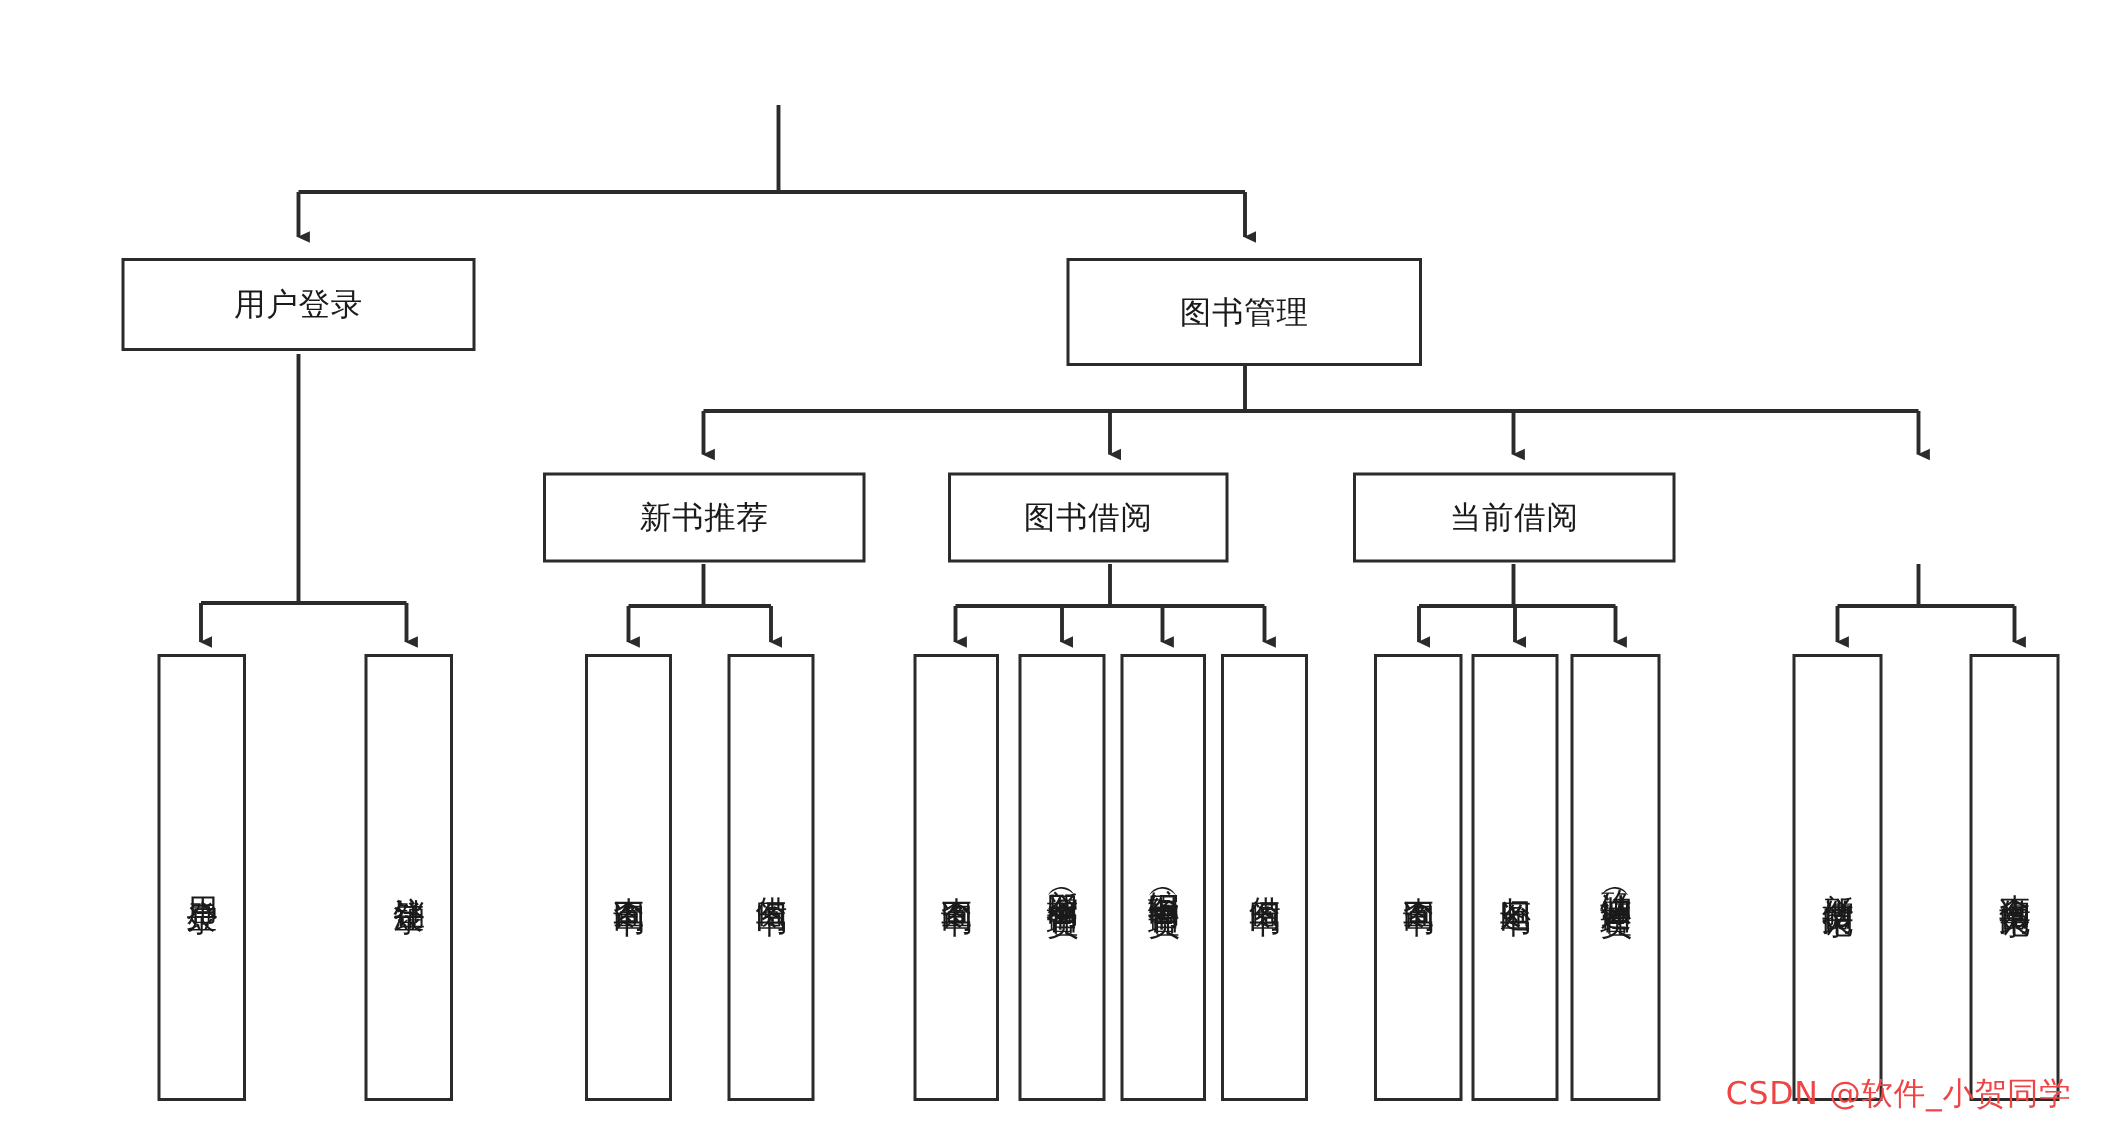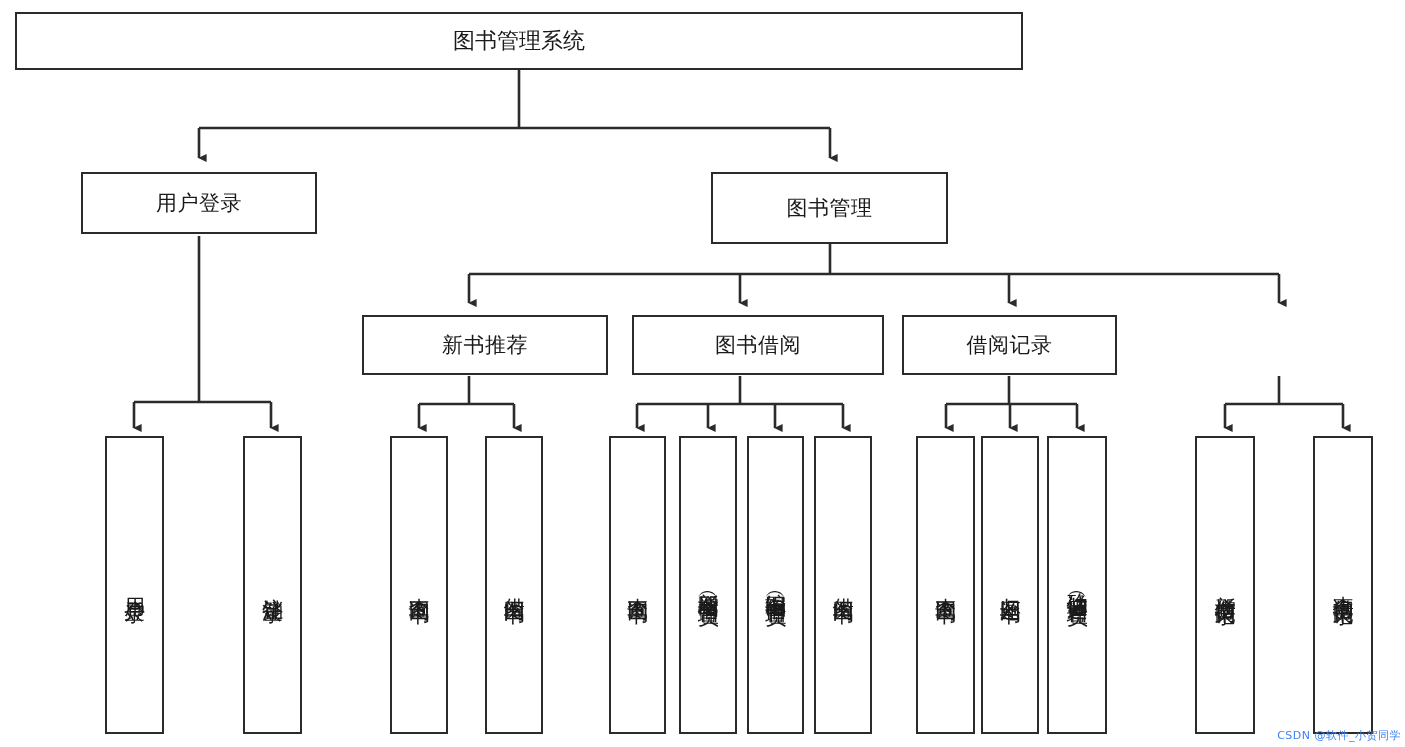--- a/index.html
+++ b/index.html
@@ -52,24 +52,24 @@
   }
   .node.v .vtext {
     writing-mode: vertical-rl;
     text-orientation: upright;
     letter-spacing: 2px;
     white-space: nowrap;
     display: block;
   }
   .watermark {
     position: absolute;
-    right: 4px;
+    right: 24px;
     bottom: 4px;
-    font-size: 11px;
-    color: #3b82f6;
+    font-size: 21px;
+    color: #ef4444;
     letter-spacing: 0.5px;
     white-space: nowrap;
   }
 </style>
 </head>
 <body>
 
 <div id="canvas">
 
   <svg id="edges" viewBox="0 0 1405 747">
@@ -115,39 +115,36 @@
       <path d="M1010,404 L1010,428" marker-end="url(#arrow)"></path>
       <path d="M1077,404 L1077,428" marker-end="url(#arrow)"></path>
 
       <path d="M1279,376 L1279,404"></path>
       <path d="M1225,404 L1343,404"></path>
       <path d="M1225,404 L1225,428" marker-end="url(#arrow)"></path>
       <path d="M1343,404 L1343,428" marker-end="url(#arrow)"></path>
     </g>
   </svg>
 
-  <div class="node root" style="left:15px; top:12px; width:1008px; height:58px;">
-    <span>图书管理系统</span>
-  </div>
 
   <div class="node h" style="left:81px; top:172px; width:236px; height:62px;">
     <span>用户登录</span>
   </div>
   <div class="node h" style="left:711px; top:172px; width:237px; height:72px;">
     <span>图书管理</span>
   </div>
 
-  <div class="node h" style="left:362px; top:315px; width:246px; height:60px;">
+  <div class="node h" style="left:362px; top:315px; width:215px; height:60px;">
     <span>新书推荐</span>
   </div>
-  <div class="node h" style="left:632px; top:315px; width:252px; height:60px;">
+  <div class="node h" style="left:632px; top:315px; width:187px; height:60px;">
     <span>图书借阅</span>
   </div>
   <div class="node h" style="left:902px; top:315px; width:215px; height:60px;">
-    <span>借阅记录</span>
+    <span>当前借阅</span>
   </div>
 
   <div class="node v" style="left:105px; top:436px; width:59px; height:298px;">
     <span class="vtext">用户登录</span>
   </div>
   <div class="node v" style="left:243px; top:436px; width:59px; height:298px;">
     <span class="vtext">注销登录</span>
   </div>
 
   <div class="node v" style="left:390px; top:436px; width:58px; height:298px;">

